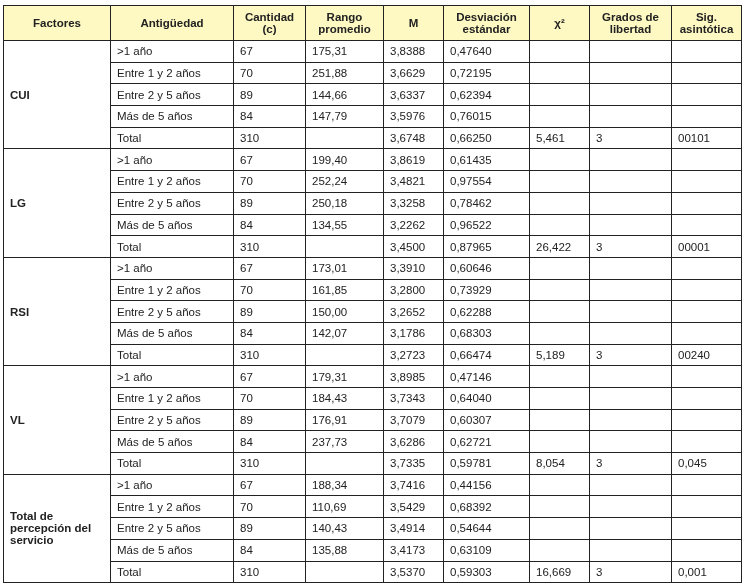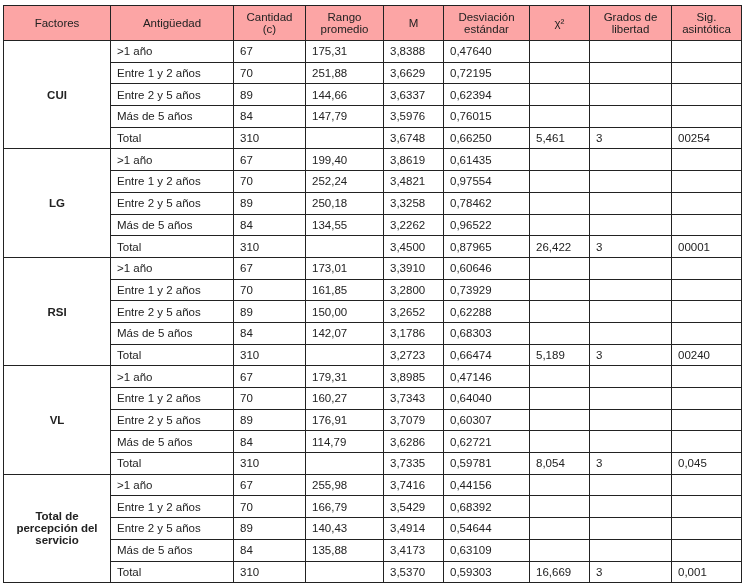--- a/index.html
+++ b/index.html
@@ -1,20 +1,20 @@
 <!DOCTYPE html>
 <html><head>
 <meta charset="utf-8">
 <style>
   html, body { margin: 0; padding: 0; background: #ffffff; }
   body { width: 745px; height: 587px; overflow: hidden; position: relative; font-family: "Liberation Sans", sans-serif; color: #222; }
   table { position: absolute; top: 5px; left: 3px; border-collapse: collapse; font-size: 11.5px; }
   th, td { border: 1px solid #222; padding: 0 6px; height: 20.7px; }
-  th { background: #fca5a5; font-weight: normal; text-align: center; line-height: 12px; height: 34px; }
-  td.factor { font-weight: bold; text-align: center; }
+  th { background: #fef9c3; font-weight: bold; text-align: center; line-height: 12px; height: 34px; }
+  td.factor { font-weight: bold; text-align: left; }
   td { text-align: left; }
   col.c1 { width: 107px; } col.c2 { width: 123px; } col.c3 { width: 72px; } col.c4 { width: 78px; }
   col.c5 { width: 60px; } col.c6 { width: 86px; } col.c7 { width: 60px; } col.c8 { width: 82px; } col.c9 { width: 70px; }
 </style>
 </head>
 <body>
 
 <table>
   <colgroup>
     <col class="c1">
@@ -83,21 +83,21 @@
         <td></td>
       </tr>
       <tr>
         <td>Total</td>
         <td>310</td>
         <td></td>
         <td>3,6748</td>
         <td>0,66250</td>
         <td>5,461</td>
         <td>3</td>
-        <td>00254</td>
+        <td>00101</td>
       </tr>
       <tr>
         <td class="factor" rowspan="5">LG</td>
         <td>&gt;1 año</td>
         <td>67</td>
         <td>199,40</td>
         <td>3,8619</td>
         <td>0,61435</td>
         <td></td>
         <td></td>
@@ -201,72 +201,72 @@
         <td>179,31</td>
         <td>3,8985</td>
         <td>0,47146</td>
         <td></td>
         <td></td>
         <td></td>
       </tr>
       <tr>
         <td>Entre 1 y 2 años</td>
         <td>70</td>
-        <td>160,27</td>
+        <td>184,43</td>
         <td>3,7343</td>
         <td>0,64040</td>
         <td></td>
         <td></td>
         <td></td>
       </tr>
       <tr>
         <td>Entre 2 y 5 años</td>
         <td>89</td>
         <td>176,91</td>
         <td>3,7079</td>
         <td>0,60307</td>
         <td></td>
         <td></td>
         <td></td>
       </tr>
       <tr>
         <td>Más de 5 años</td>
         <td>84</td>
-        <td>114,79</td>
+        <td>237,73</td>
         <td>3,6286</td>
         <td>0,62721</td>
         <td></td>
         <td></td>
         <td></td>
       </tr>
       <tr>
         <td>Total</td>
         <td>310</td>
         <td></td>
         <td>3,7335</td>
         <td>0,59781</td>
         <td>8,054</td>
         <td>3</td>
         <td>0,045</td>
       </tr>
       <tr>
         <td class="factor" rowspan="5">Total de percepción del servicio</td>
         <td>&gt;1 año</td>
         <td>67</td>
-        <td>255,98</td>
+        <td>188,34</td>
         <td>3,7416</td>
         <td>0,44156</td>
         <td></td>
         <td></td>
         <td></td>
       </tr>
       <tr>
         <td>Entre 1 y 2 años</td>
         <td>70</td>
-        <td>166,79</td>
+        <td>110,69</td>
         <td>3,5429</td>
         <td>0,68392</td>
         <td></td>
         <td></td>
         <td></td>
       </tr>
       <tr>
         <td>Entre 2 y 5 años</td>
         <td>89</td>
         <td>140,43</td>

